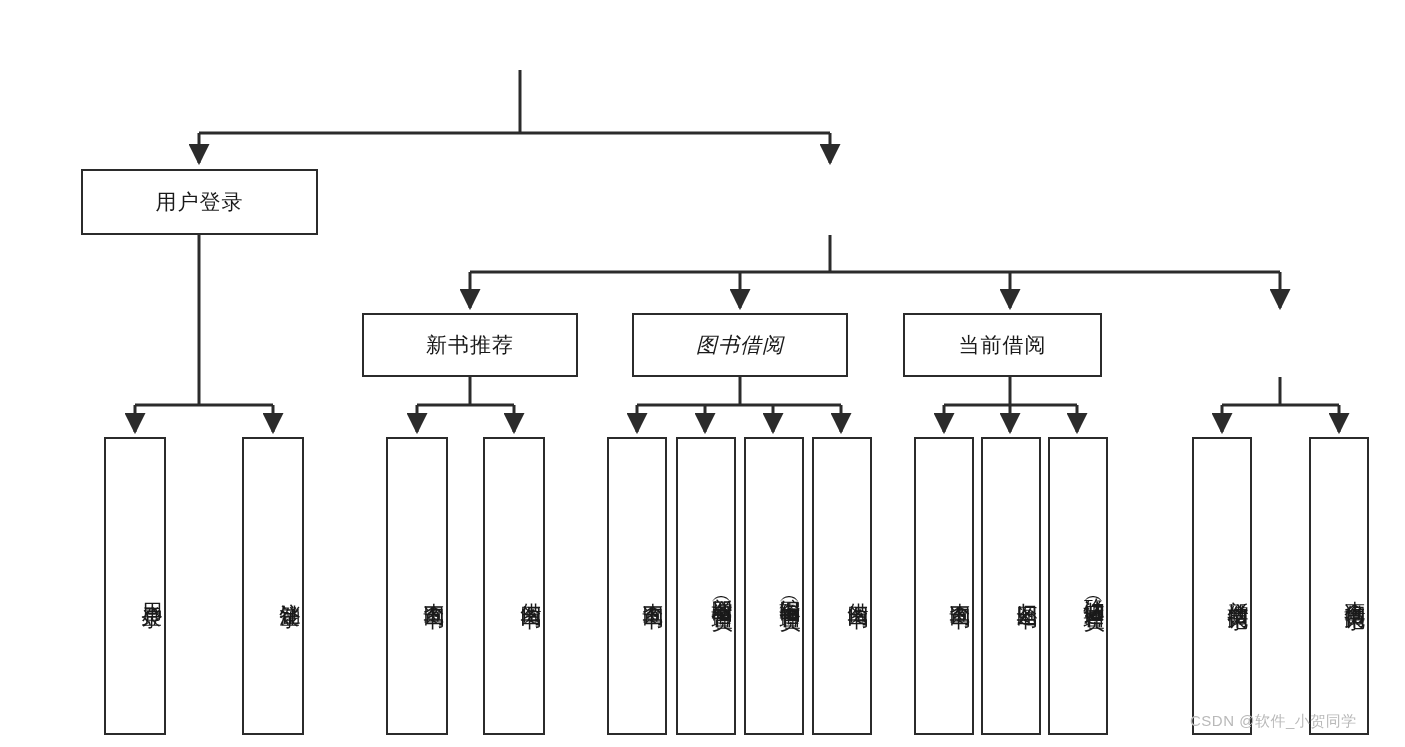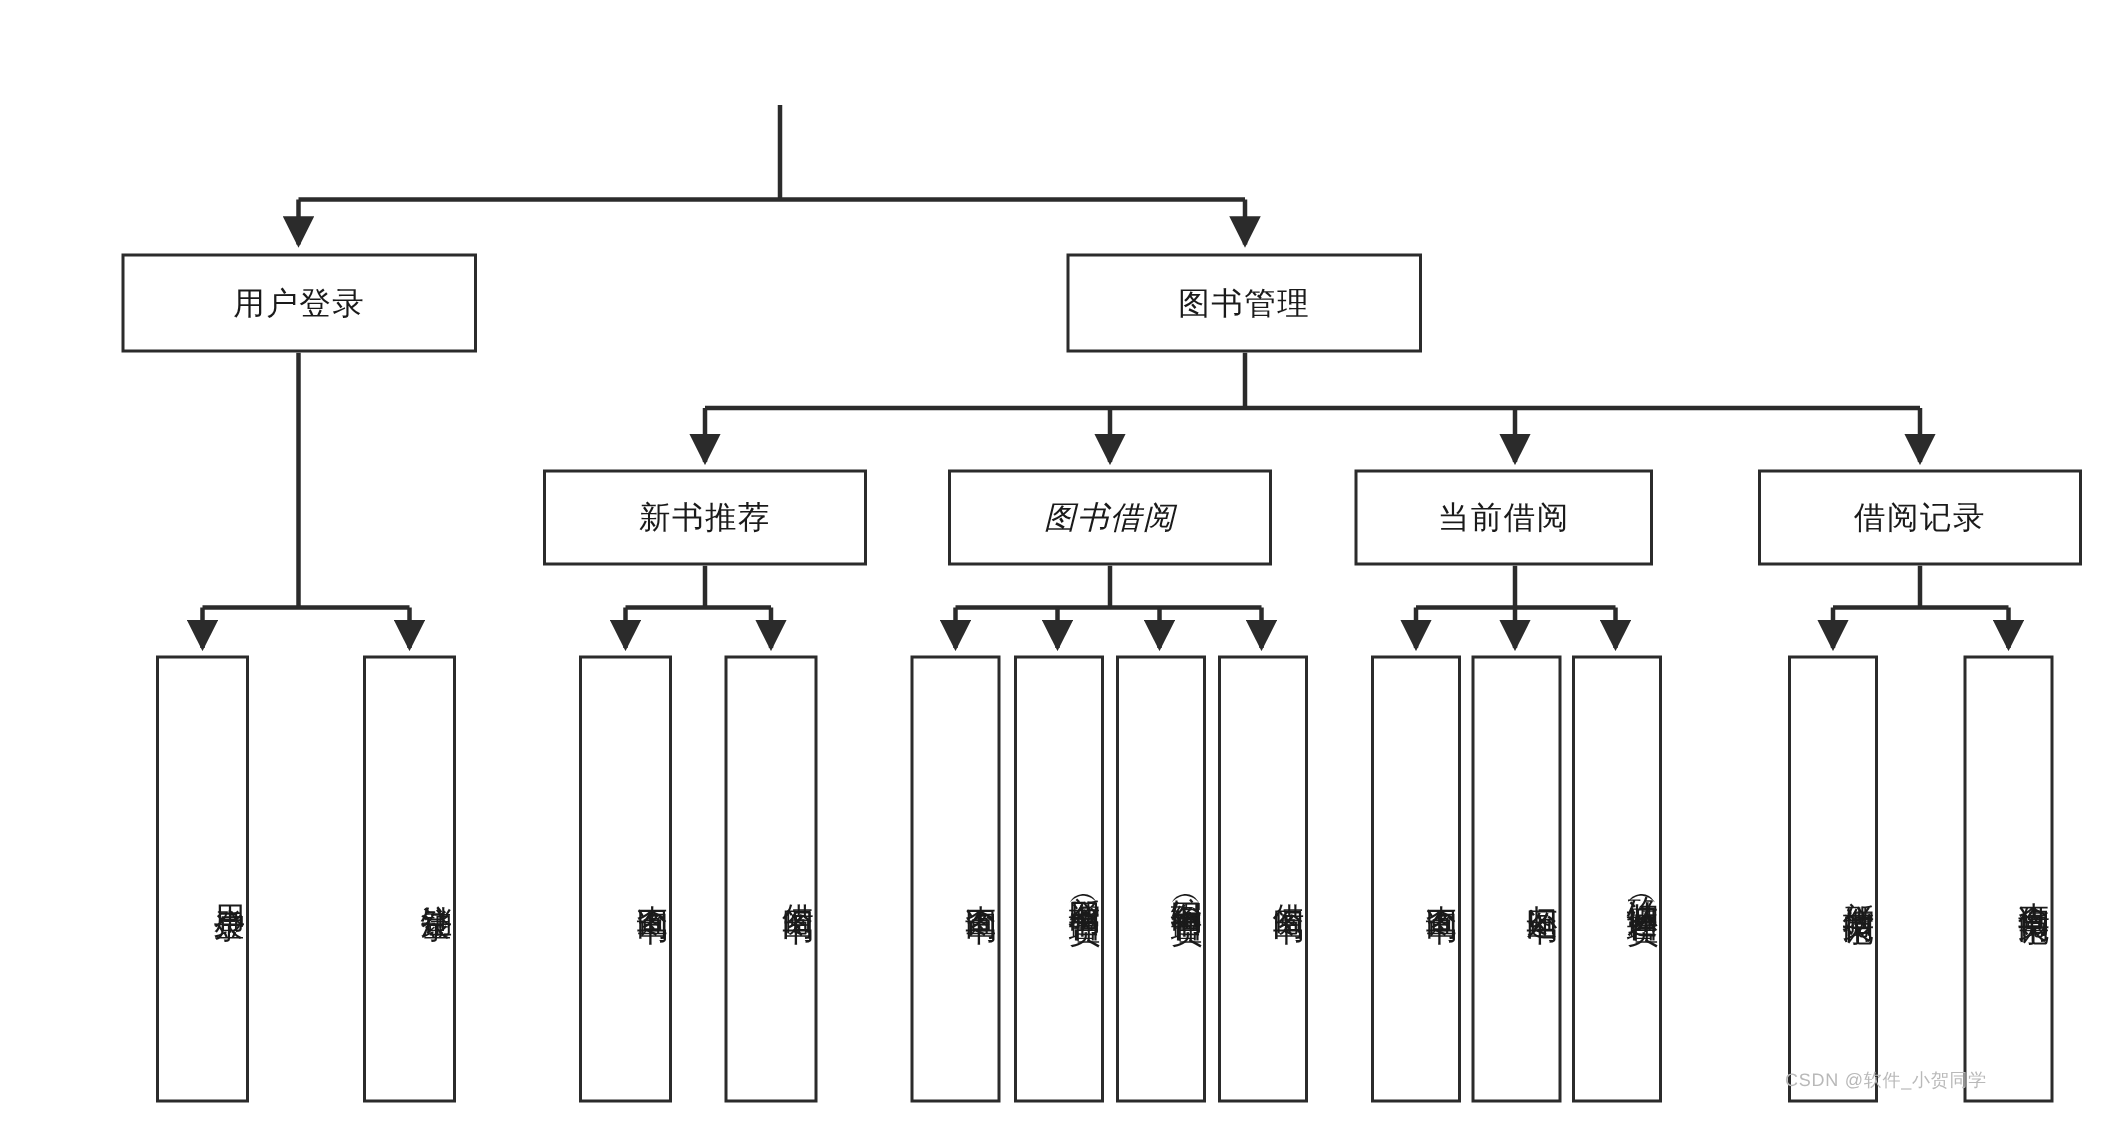--- a/index.html
+++ b/index.html
@@ -51,21 +51,21 @@
     left: 0;
     top: 0;
     width: 1405px;
     height: 747px;
     pointer-events: none;
   }
   .watermark {
     position: absolute;
     left: 1190px;
     top: 712px;
-    font-size: 12px;
+    font-size: 15px;
     color: #b9b9b9;
     white-space: nowrap;
     letter-spacing: 0.5px;
   }
 </style>
 </head>
 <body>
 
 <div id="canvas">
 
@@ -116,35 +116,29 @@
       <path d="M 1222 405 L 1339 405"></path>
       <path d="M 1222 405 L 1222 432" marker-end="url(#arrow)"></path>
       <path d="M 1339 405 L 1339 432" marker-end="url(#arrow)"></path>
     </g>
   </svg>
 
 
   <div class="node horiz" style="left:81px; top:169px; width:237px; height:66px;">
     <span class="label">用户登录</span>
   </div>
-  <div class="node horiz" style="left:711px; top:169px; width:237px; height:66px;">
-    <span class="label">图书管理</span>
-  </div>
 
   <div class="node horiz" style="left:362px; top:313px; width:216px; height:64px;">
     <span class="label">新书推荐</span>
   </div>
   <div class="node horiz" style="left:632px; top:313px; width:216px; height:64px;font-style:italic;">
     <span class="label">图书借阅</span>
   </div>
   <div class="node horiz" style="left:903px; top:313px; width:199px; height:64px;justify-content:center;">
     <span class="label">当前借阅</span>
-  </div>
-  <div class="node horiz" style="left:1172px; top:313px; width:216px; height:64px;">
-    <span class="label">借阅记录</span>
   </div>
 
   <div class="node vert" style="left:104px; top:437px; width:62px; height:298px;">
     <span class="label">用户登录</span>
   </div>
   <div class="node vert" style="left:242px; top:437px; width:62px; height:298px;">
     <span class="label">注销登录</span>
   </div>
 
   <div class="node vert" style="left:386px; top:437px; width:62px; height:298px;">

